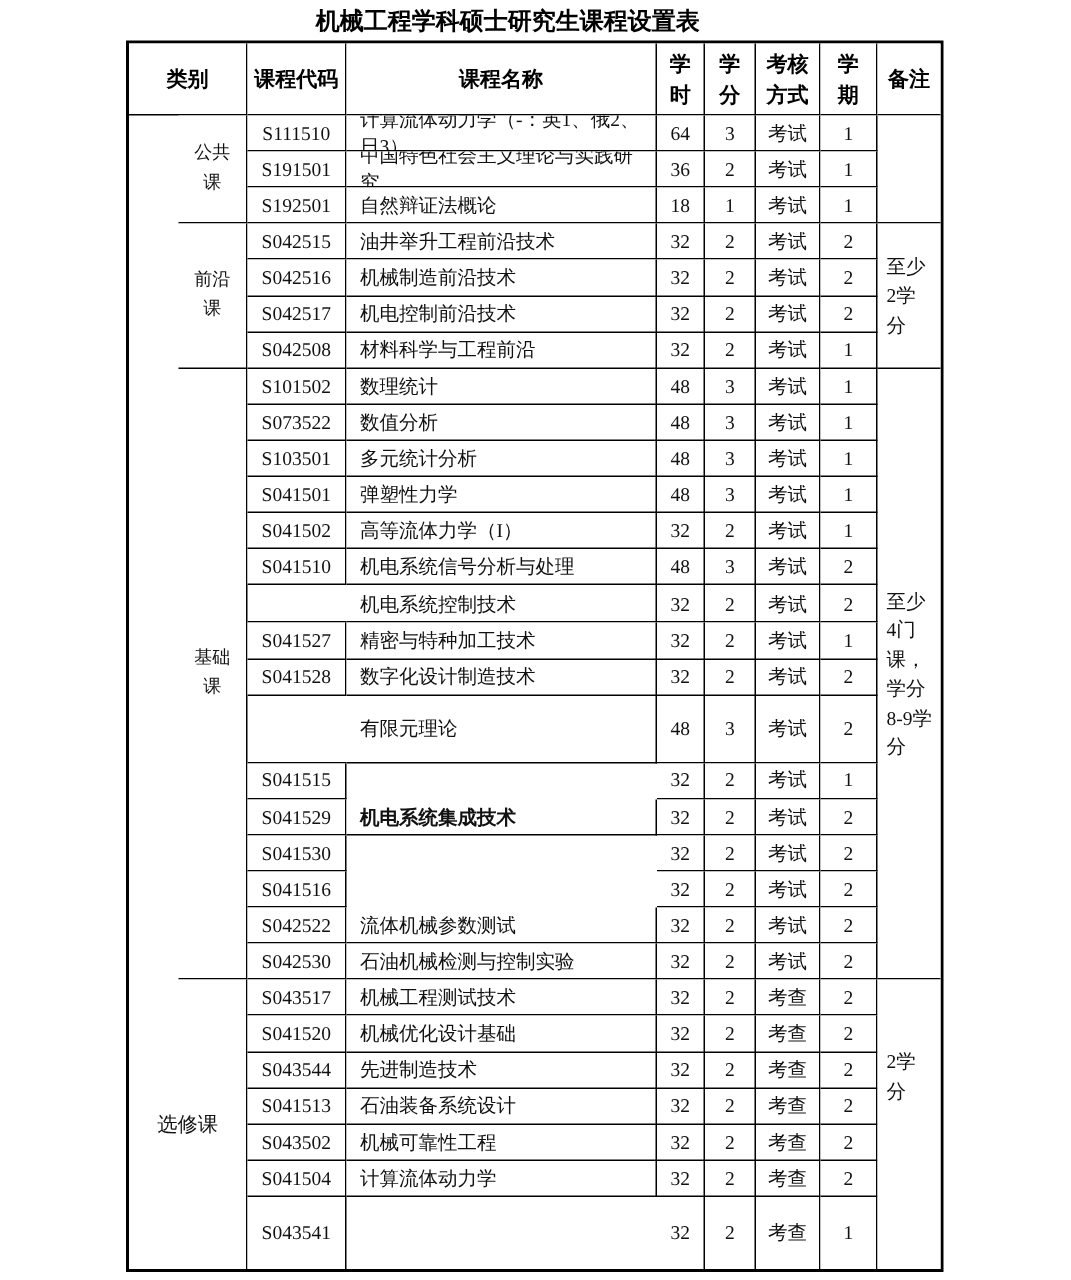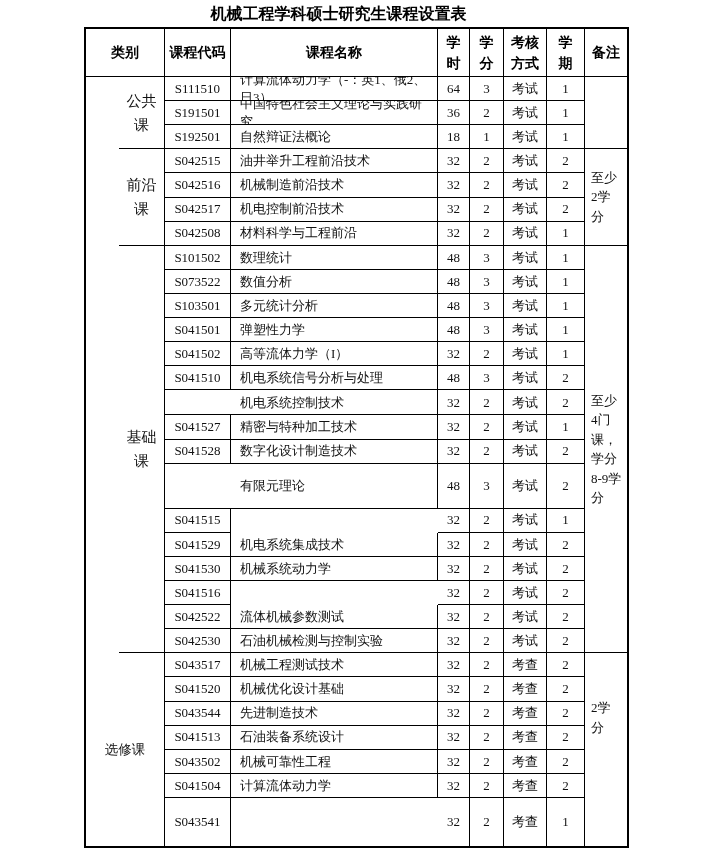--- a/index.html
+++ b/index.html
@@ -11,21 +11,21 @@
         grid-template-columns:33px 46px 66px 207px 32px 34px 43px 38px 1fr;
         grid-template-rows:48px repeat(30,1fr);}
   .cell{display:flex;align-items:center;justify-content:center;border-right:1px solid #000;border-bottom:1px solid #000;
         font-size:13px;line-height:1.35;overflow:hidden;box-sizing:border-box;background:#fff;}
   .hcell{font-family:"Liberation Sans",sans-serif;font-weight:bold;font-size:14px;white-space:pre-line;
          text-align:center;line-height:1.45;color:#000;}
   .no-right{border-right:none;}
   .no-bottom{border-bottom:none;}
   .c-name{justify-content:flex-start;padding:0 4px 0 9px;text-align:left;}
   .cat-main{padding:0 9px;word-break:break-all;line-height:1.95;text-align:center;font-size:13.5px;}
-  .cat-sub{padding:0 7px;word-break:break-all;line-height:1.6;text-align:center;font-size:15px;}
+  .cat-sub{padding:0 7px;word-break:break-all;line-height:1.6;text-align:center;font-size:12px;font-family:Liberation Mono, monospace;}
   .cat-merged{font-size:13.5px;}
   .remark{padding:0 4px 0 6px;word-break:break-all;line-height:1.5;text-align:left;font-size:13px;}
   .nudge-up{position:relative;}
   .nudge-up span{position:relative;top:-32px;}
 </style>
 </head>
 <body>
 
 <div class="title">机械工程学科硕士研究生课程设置表</div>
 
@@ -149,27 +149,26 @@
     <div class="cell c-num" style="grid-area: 18 / 5 / span 1;">48</div>
     <div class="cell c-num" style="grid-area: 18 / 6 / span 1;">3</div>
     <div class="cell c-num" style="grid-area: 18 / 7 / span 1;">考试</div>
     <div class="cell c-num" style="grid-area: 18 / 8 / span 1;">2</div>
     <div class="cell c-code" style="grid-area: 19 / 3 / span 1;">S041515</div>
     <div class="cell c-num" style="grid-area: 19 / 5 / span 1;">32</div>
     <div class="cell c-num" style="grid-area: 19 / 6 / span 1;">2</div>
     <div class="cell c-num" style="grid-area: 19 / 7 / span 1;">考试</div>
     <div class="cell c-num" style="grid-area: 19 / 8 / span 1;">1</div>
     <div class="cell c-code" style="grid-area: 20 / 3 / span 1;">S041529</div>
-    <div class="cell c-name" style="grid-area: 20 / 4 / span 1;">机电系统集成技术</div>
+    <div class="cell c-name" style="grid-area: 20 / 4 / span 1; font-weight: bold;">机电系统集成技术</div>
     <div class="cell c-num" style="grid-area: 20 / 5 / span 1;">32</div>
     <div class="cell c-num" style="grid-area: 20 / 6 / span 1;">2</div>
     <div class="cell c-num" style="grid-area: 20 / 7 / span 1;">考试</div>
     <div class="cell c-num" style="grid-area: 20 / 8 / span 1;">2</div>
     <div class="cell c-code" style="grid-area: 21 / 3 / span 1;">S041530</div>
-    <div class="cell c-name" style="grid-area: 21 / 4 / span 1;">机械系统动力学</div>
     <div class="cell c-num" style="grid-area: 21 / 5 / span 1;">32</div>
     <div class="cell c-num" style="grid-area: 21 / 6 / span 1;">2</div>
     <div class="cell c-num" style="grid-area: 21 / 7 / span 1;">考试</div>
     <div class="cell c-num" style="grid-area: 21 / 8 / span 1;">2</div>
     <div class="cell c-code" style="grid-area: 22 / 3 / span 1;">S041516</div>
     <div class="cell c-num" style="grid-area: 22 / 5 / span 1;">32</div>
     <div class="cell c-num" style="grid-area: 22 / 6 / span 1;">2</div>
     <div class="cell c-num" style="grid-area: 22 / 7 / span 1;">考试</div>
     <div class="cell c-num" style="grid-area: 22 / 8 / span 1;">2</div>
     <div class="cell c-code" style="grid-area: 23 / 3 / span 1;">S042522</div>

